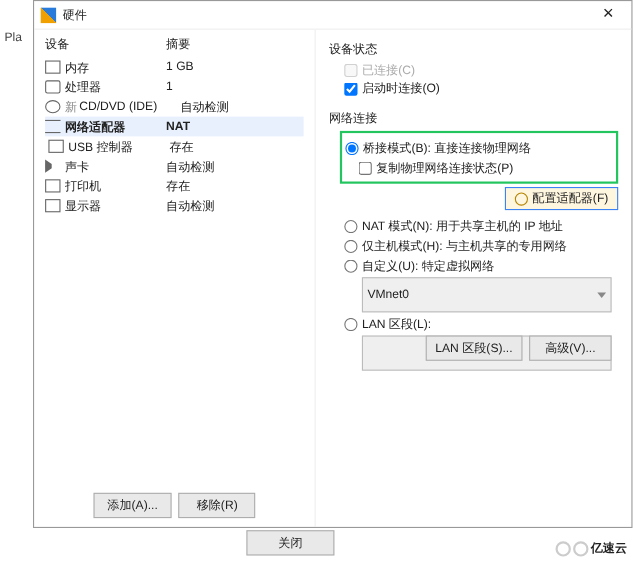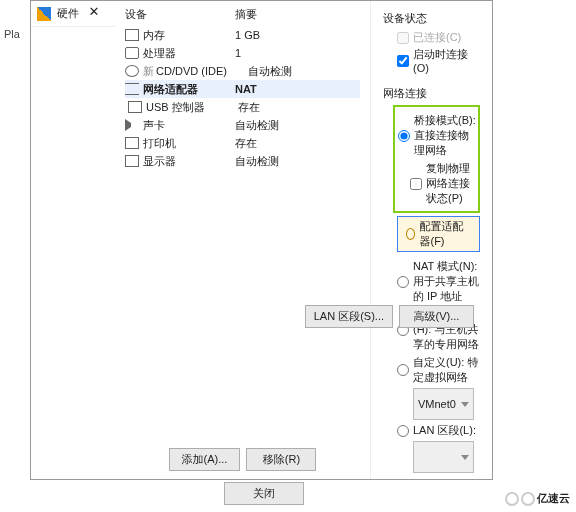--- a/index.html
+++ b/index.html
@@ -1,17 +1,17 @@
 <!DOCTYPE html>
 <html><head>
 <meta charset="utf-8">
 <style>
 *{box-sizing:border-box;font-family:"Microsoft YaHei","Segoe UI",sans-serif;font-size:11px;color:#222}
 body{margin:0;background:#fff;width:576px;height:512px;position:relative;overflow:hidden}
-.dialog{position:absolute;left:30px;top:0;width:463px;height:480px;border:1px solid #999;background:#fff;display:flex;flex-direction:row}
+.dialog{position:absolute;left:30px;top:0;width:545px;height:480px;border:1px solid #999;background:#fff;display:flex;flex-direction:column}
 .titlebar{display:flex;align-items:center;height:26px;border-bottom:1px solid #eee;padding:0 6px}
 .app-ico{display:inline-block;width:14px;height:14px;background:linear-gradient(45deg,#f0a000 0 50%,#287adb 50% 100%);margin-right:6px}
 .title{flex:1}
 .xbtn{width:30px;height:20px;text-align:center;font-size:13px;cursor:default}
 .body{flex:1;display:flex;overflow:hidden}
 .left{width:256px;border-right:1px solid #eee;display:flex;flex-direction:column}
 .devlist{flex:1;padding:6px 10px;overflow:auto}
 .hdr{display:flex;color:#000;margin-bottom:4px}
 .hdr span:first-child{width:110px}
 .row{display:flex;align-items:center;height:18px}
@@ -27,21 +27,21 @@
 .ic-snd{border-left:6px solid #666;border-top:4px solid transparent;border-bottom:4px solid transparent;height:0;width:0}
 .ic-prn{border:1px solid #666}
 .ic-disp{border:1px solid #666}
 .btnrow{display:flex;justify-content:center;gap:6px;padding:8px}
 .btn{border:1px solid #adadad;background:#e9e9e9;padding:3px 12px;min-width:70px;text-align:center}
 .right{flex:1;padding:8px 12px;overflow:auto}
 .grp-t{margin:2px 0 4px 0}
 .ind{margin-left:14px}
 .chk{display:flex;align-items:center;gap:4px;margin:2px 0}
 .chk input{margin:0;width:12px;height:12px}
-.redbox{border:2px solid #84cc16;padding:3px 0 3px 3px;margin:2px 0 3px -4px}
+.redbox{border:2px solid #22c55e;padding:3px 0 3px 3px;margin:2px 0 3px -4px}
 .rad{display:flex;align-items:center;gap:4px;margin:3px 0}
 .rad input{margin:0;width:12px;height:12px}
 .cfgbtn{border:1px solid #3b82f6;background:#fff6e0;padding:2px 8px;display:inline-flex;align-items:center;gap:4px;float:right}
 .gear{width:12px;height:12px;border:1px solid #b58400;border-radius:50%;position:relative}
 .sel-dd{width:100%;height:20px;border:1px solid #bbb;background:#efefef;padding:15px 4px;display:flex;align-items:center;justify-content:space-between;color:#777;margin-top:2px}
 .arrow{border-left:4px solid transparent;border-right:4px solid transparent;border-top:5px solid #888}
 .botbtns{position:absolute;right:18px;top:304px;display:flex;gap:6px}
 .bigbtn{border:1px solid #adadad;background:#e9e9e9;padding:3px 8px;min-width:75px;text-align:center}
 .footer{position:absolute;left:0;bottom:6px;width:576px;height:26px;display:flex;justify-content:center;align-items:center;padding-right:48px}
 .behind{position:absolute;left:0;top:24px;width:24px;color:#444;padding:4px}

